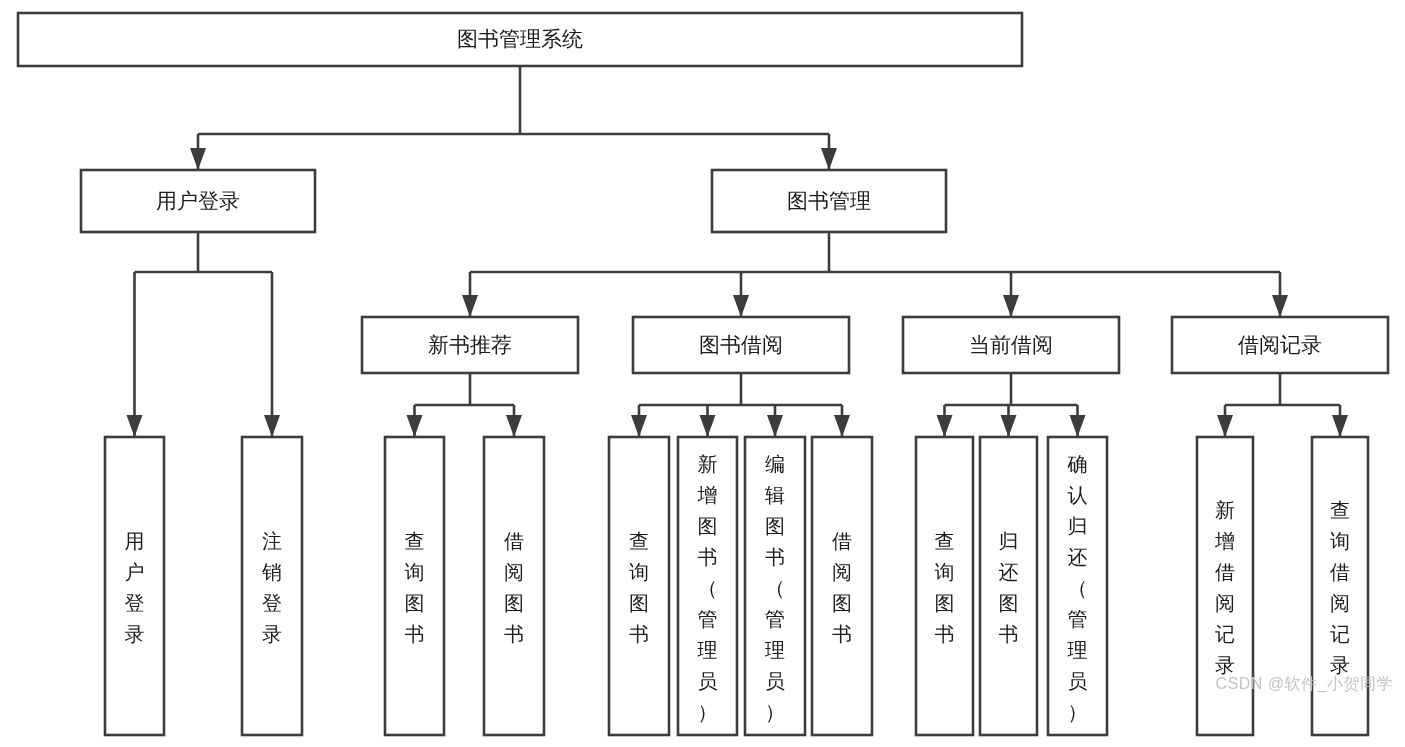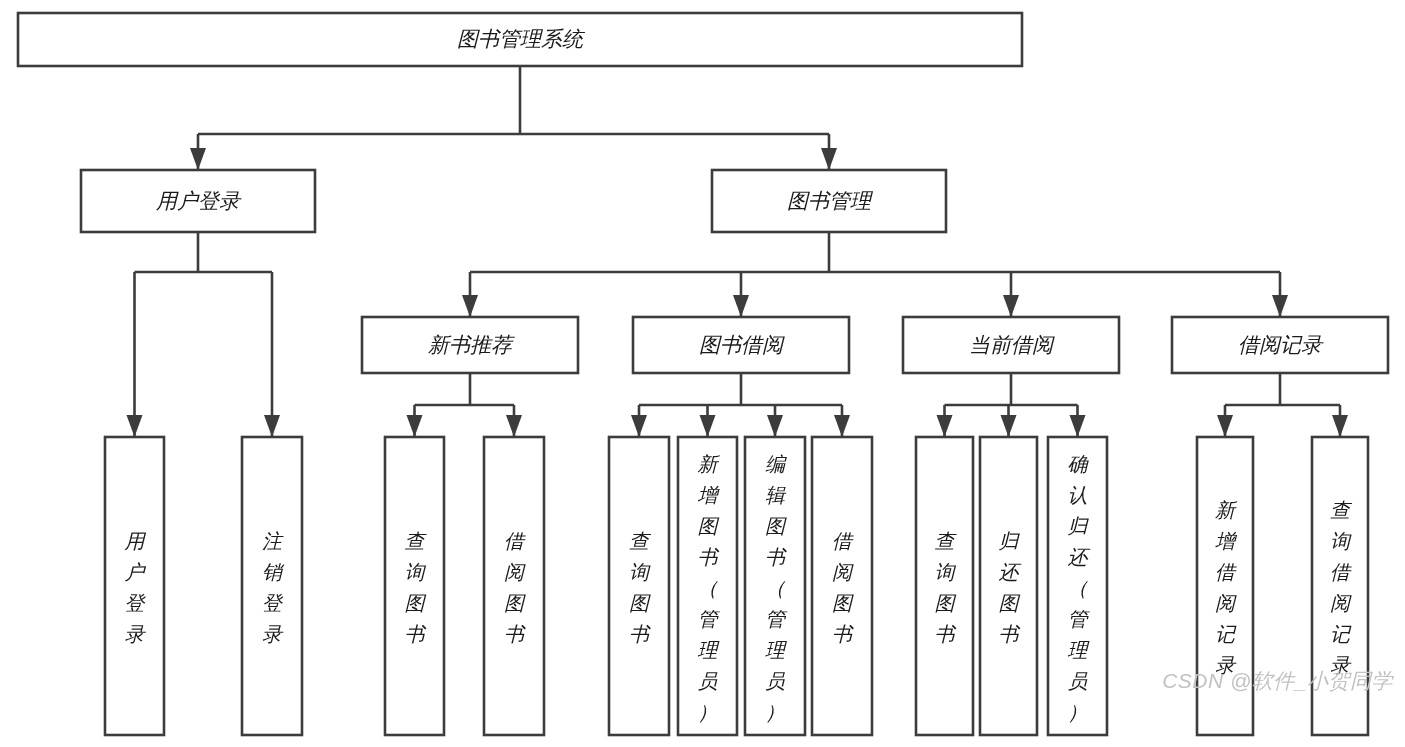--- a/index.html
+++ b/index.html
@@ -11,21 +11,20 @@
     width: 1405px;
     height: 747px;
     font-family: "Liberation Sans", "DejaVu Sans", sans-serif;
     overflow: hidden;
     position: relative;
   }
   #diagram-root {
     position: relative;
     width: 1405px;
     height: 701px;
-    font-style: italic;
   }
   svg#flow-svg {
     position: absolute;
     top: 0;
     left: 0;
     width: 1405px;
     height: 747px;
     display: block;
   }
   .node-box {
@@ -54,21 +53,21 @@
     font-family: "Liberation Sans", "DejaVu Sans", sans-serif;
     font-size: 20px;
     fill: #1b1b1b;
     text-anchor: middle;
   }
   .watermark-text {
     position: absolute;
     right: 12px;
     bottom: 6px;
     font-family: "Liberation Sans", "DejaVu Sans", sans-serif;
-    font-size: 21px;
+    font-size: 16px;
     color: #c2c2c2;
     white-space: nowrap;
     letter-spacing: 0.5px;
     text-align: center;
   }
 </style>
 </head>
 <body>
 
 <div id="diagram-root">

